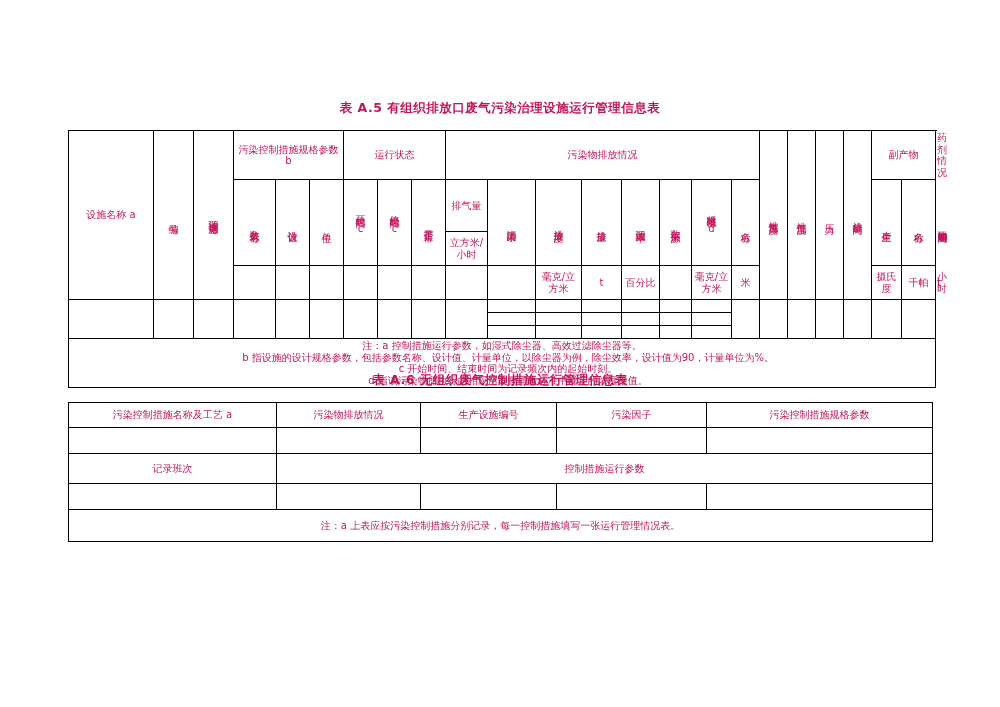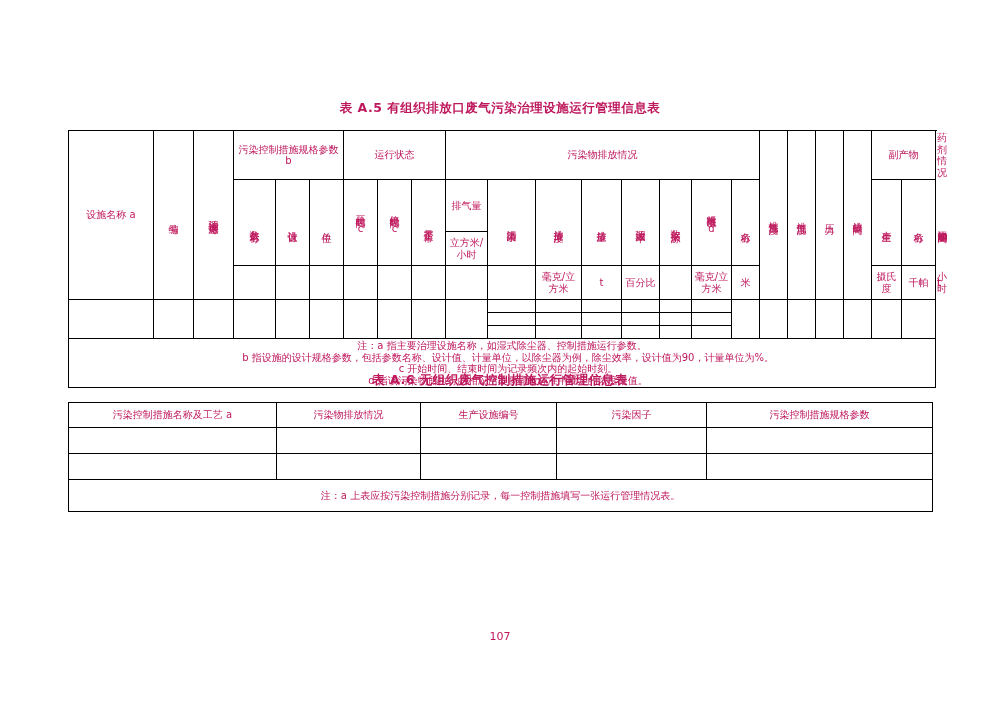--- a/index.html
+++ b/index.html
@@ -227,21 +227,21 @@
           <td></td>
           <td></td>
           <td></td>
           <td></td>
           <td></td>
           <td></td>
         </tr>
 
         <tr>
           <td class="notes" colspan="23">
-            <div>注：a 指主要治理设施名称，如湿式除尘器、控制措施运行参数。</div>
+            <div>注：a 控制措施运行参数，如湿式除尘器、高效过滤除尘器等。</div>
             <div class="ind">b 指设施的设计规格参数，包括参数名称、设计值、计量单位，以除尘器为例，除尘效率，设计值为90，计量单位为%。</div>
             <div class="ind">c 开始时间、结束时间为记录频次内的起始时刻。</div>
             <div class="ind">d 指该污染物所执行的相应污染物排放标准中规定的浓度限值。</div>
           </td>
         </tr>
       </tbody>
     </table>
 
     <div class="title title-a6">表 A.6  无组织废气控制措施运行管理信息表</div>
 
@@ -261,28 +261,31 @@
           <td>污染因子</td>
           <td>污染控制措施规格参数</td>
         </tr>
         <tr class="a6-row">
           <td></td>
           <td></td>
           <td></td>
           <td></td>
           <td></td>
         </tr>
+        <tr class="a6-head" style="height:30px;">
+          <td>记录班次</td>
+          <td colspan="4">控制措施运行参数</td>
+        </tr>
         <tr class="a6-row">
           <td></td>
           <td></td>
           <td></td>
           <td></td>
           <td></td>
         </tr>
         <tr class="a6-note" style="height:32px;">
           <td colspan="5">注：a 上表应按污染控制措施分别记录，每一控制措施填写一张运行管理情况表。</td>
         </tr>
       </tbody>
     </table>
 
-    <div class="pageno">107</div>
   </div>
 </div>
 
 </body></html>

